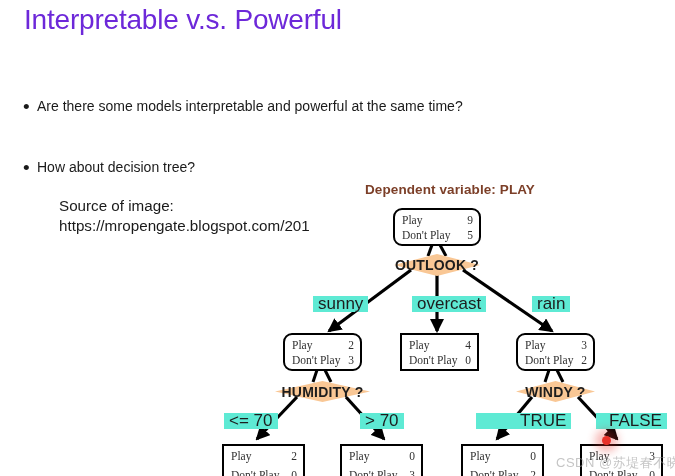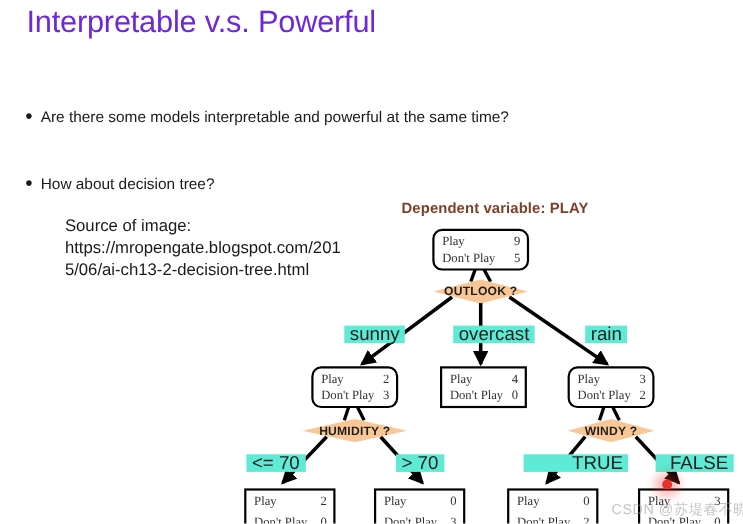--- a/index.html
+++ b/index.html
@@ -101,21 +101,21 @@
     display: flex;
     justify-content: space-between;
     line-height: 15px;
     white-space: nowrap;
   }
   .node-line .lbl { padding-right: 6px; }
   .node-line .val { }
 
   .diamond {
     position: absolute;
-    font-size: 11px;
+    font-size: 14px;
     font-weight: 700;
     font-family: "Liberation Sans", sans-serif;
     color: #1d1d1d;
     display: flex;
     align-items: center;
     justify-content: center;
     white-space: nowrap;
     letter-spacing: 0.2px;
   }
   .diamond .dia-shape {
@@ -172,21 +172,20 @@
 </div>
 
 <div class="bullet-row" id="bullet-2">
   <span class="bullet-dot">•</span>
   <span class="bullet-text">How about decision tree?</span>
 </div>
 
 <div id="source-block">
   <div>Source of image:</div>
   <div>https://mropengate.blogspot.com/201</div>
-  <div>5/06/ai-ch13-2-decision-tree.html</div>
 </div>
 
 <div id="tree">
 
   <svg id="tree-svg" viewBox="0 0 675 476">
     <defs>
       <marker id="arrow" viewBox="0 0 10 10" refX="8.5" refY="5" markerWidth="4.4" markerHeight="4.4" orient="auto-start-reverse">
         <path d="M 0 0 L 10 5 L 0 10 z" fill="#000000"></path>
       </marker>
     </defs>

